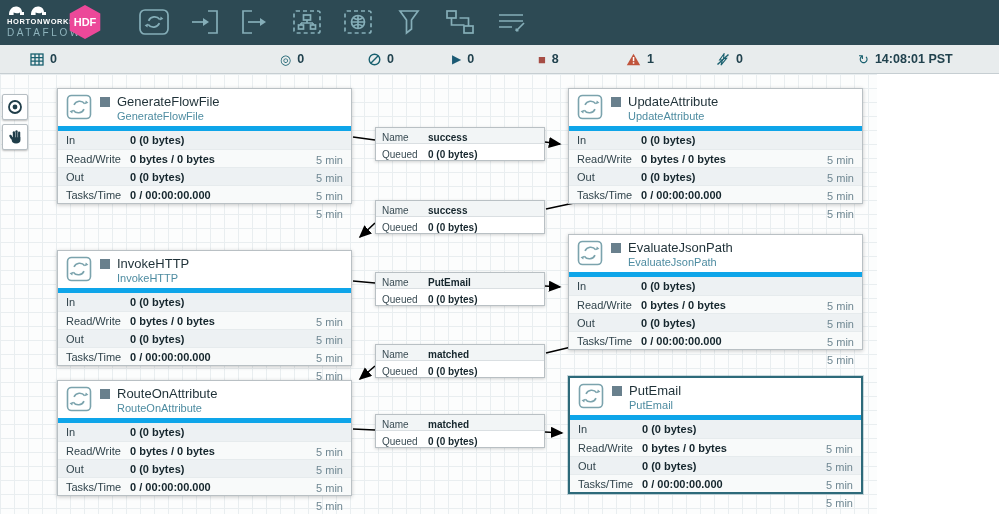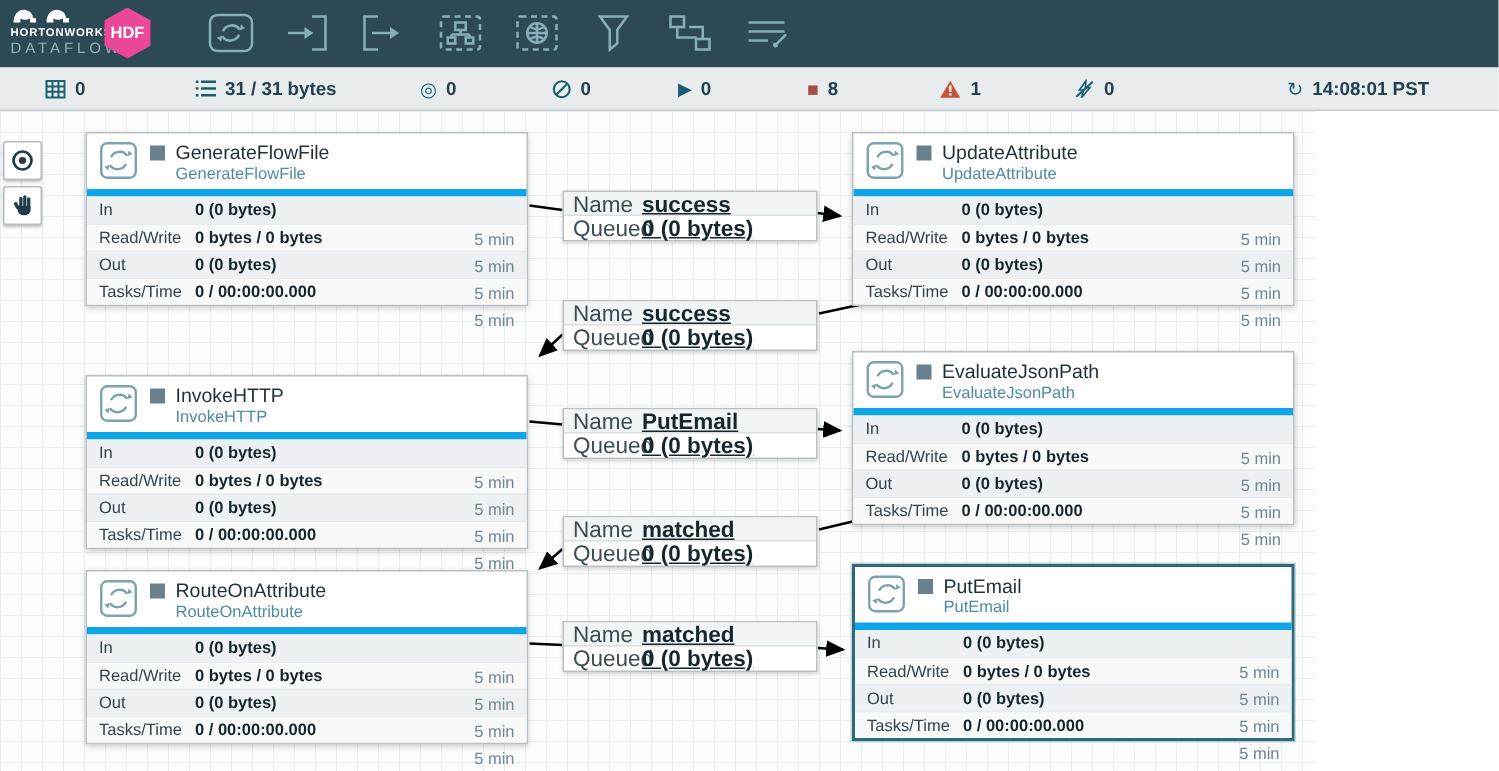--- a/index.html
+++ b/index.html
@@ -58,24 +58,24 @@
   .p-row:first-child { border-top:none; }
   .p-row:nth-child(odd) { background:#edf1f3; }
   .p-row:nth-child(even){ background:#f8fafa; }
   .p-label { width:64px; color:#31444c; }
   .p-value { flex:1; font-weight:bold; color:#14252c; }
   .p-window { color:#6f8792;margin-top:39px; }
 
   
   .conn { position:absolute; left:375px; width:170px; background:#fff;
     border:1px solid #b9c0c4; box-shadow:0 1px 3px rgba(0,0,0,.18); cursor:pointer; }
-  .c-row { display:flex; align-items:flex-start; gap:6px; height:16px; padding:0 6px; font-size:15px; }
+  .c-row { display:flex; align-items:flex-end; gap:6px; height:16px; padding:0 6px; font-size:10px; }
   .c-row:first-child { background:#f2f5f6; border-bottom:1px solid #dadfe2; }
   .c-key { width:40px; color:#3a4c54; }
-  .c-val { font-weight:bold; color:#16262d;text-decoration:underline; }
+  .c-val { font-weight:bold; color:#16262d; }
 
   .wires { position:absolute; top:0; left:0; pointer-events:none; }
 </style>
 </head>
 <body>
 
 <svg width="0" height="0" style="position:absolute">
   <defs>
     <symbol id="sym-stamp" viewBox="0 0 26 26">
       <rect x="1.5" y="1.5" width="23" height="23" rx="4" fill="none" stroke="#7ba3ad" stroke-width="1.6"></rect>
@@ -163,29 +163,20 @@
 
 <div class="statusbar">
   <div class="st-item" style="left:30px">
     <svg width="14" height="13" viewBox="0 0 14 13">
         <g stroke="#19606f" stroke-width="1.3" fill="none">
           <rect x="1" y="1" width="12" height="11"></rect>
           <path d="M1 4.6 h12 M1 8.2 h12 M5 1 v11 M9 1 v11"></path>
         </g>
       </svg>
     <span>0</span>
-  </div>
-  <div class="st-item" style="left:130px">
-    <svg width="14" height="12" viewBox="0 0 14 12">
-        <g stroke="#19606f" stroke-width="1.6">
-          <path d="M4 1.5 h10 M4 6 h10 M4 10.5 h10"></path>
-          <path d="M0.5 1.5 h1.8 M0.5 6 h1.8 M0.5 10.5 h1.8"></path>
-        </g>
-      </svg>
-    <span>31 / 31 bytes</span>
   </div>
   <div class="st-item" style="left:280px">
     <span class="st-glyph">◎</span>
     <span>0</span>
   </div>
   <div class="st-item" style="left:368px">
     <svg width="13" height="13" viewBox="0 0 13 13">
         <circle cx="6.5" cy="6.5" r="5.3" stroke="#19606f" stroke-width="1.4" fill="none"></circle>
         <path d="M2.8 10.2 L10.2 2.8" stroke="#19606f" stroke-width="1.4"></path>
       </svg>

